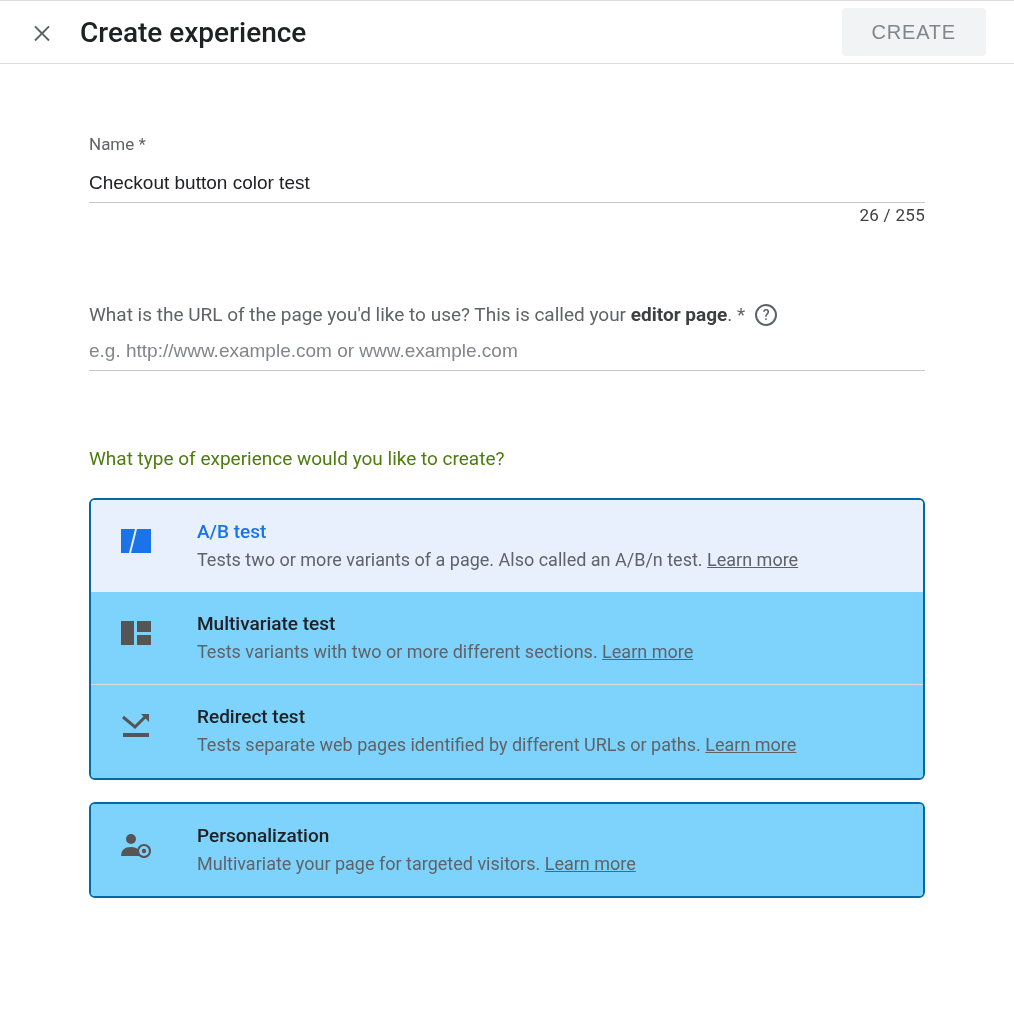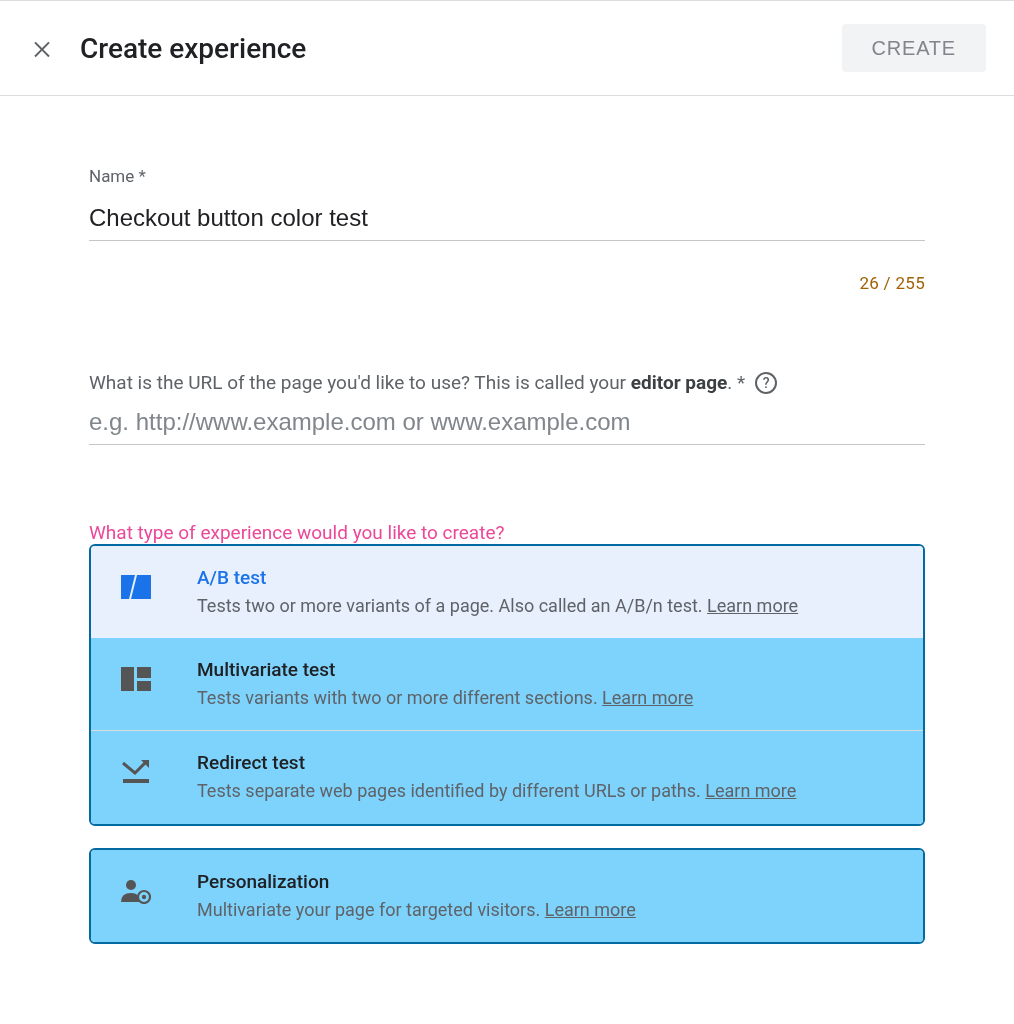--- a/index.html
+++ b/index.html
@@ -1,20 +1,20 @@
 <!DOCTYPE html>
 <html><head>
 <meta charset="utf-8">
 <style>
   * { box-sizing: border-box; }
   html, body { margin:0; padding:0; font-family: Roboto, "Helvetica Neue", Arial, sans-serif; background:#fff; color:#202124; }
   body { width:1014px; }
 
   .topbar {
-    height:96px;
+    height:64px;
     border-top:1px solid #dadce0;
     border-bottom:1px solid #dadce0;
     display:flex;
     align-items:center;
     padding:0 28px 0 28px;
     gap:24px;
   }
   .close-btn {
     width:28px; height:28px;
     display:flex; align-items:center; justify-content:center;
@@ -48,32 +48,32 @@
 
   .field-label {
     font-size:17px;
     color:#5f6368;
     margin-bottom:12px;
   }
   .text-input {
     width:100%;
     border:none;
     border-bottom:1px solid #c6c6c6;
-    font-size:24px;
+    font-size:19px;
     color:#202124;
     padding:6px 0 8px 0;
     outline:none;
     background:transparent;
   }
   .text-input::placeholder { color:#80868b; }
   .counter {
     text-align:right;
     font-size:17px;
-    color:#a16207;
-    margin-top:32px;
+    color:#404040;
+    margin-top:2px;
     letter-spacing:0.3px;
   }
 
   .url-block { margin-top:78px; }
   .url-label {
     font-size:19px;
     color:#5f6368;
     display:flex;
     align-items:center;
     gap:10px;
@@ -87,21 +87,22 @@
     border-radius:50%;
     display:inline-flex; align-items:center; justify-content:center;
     font-size:14px; font-weight:500; color:#5f6368;
     flex:0 0 auto;
     cursor:pointer;
   }
 
   .type-block { margin-top:76px; }
   .type-q {
     font-size:19px;
-    color:#ec4899;
+    color:#4d7c0f;
+    margin-bottom:28px;
   }
 
   .options {
     border:2px solid #0369a1;
     border-radius:6px;
     overflow:hidden;
   }
   .option {
     display:flex;
     align-items:flex-start;

